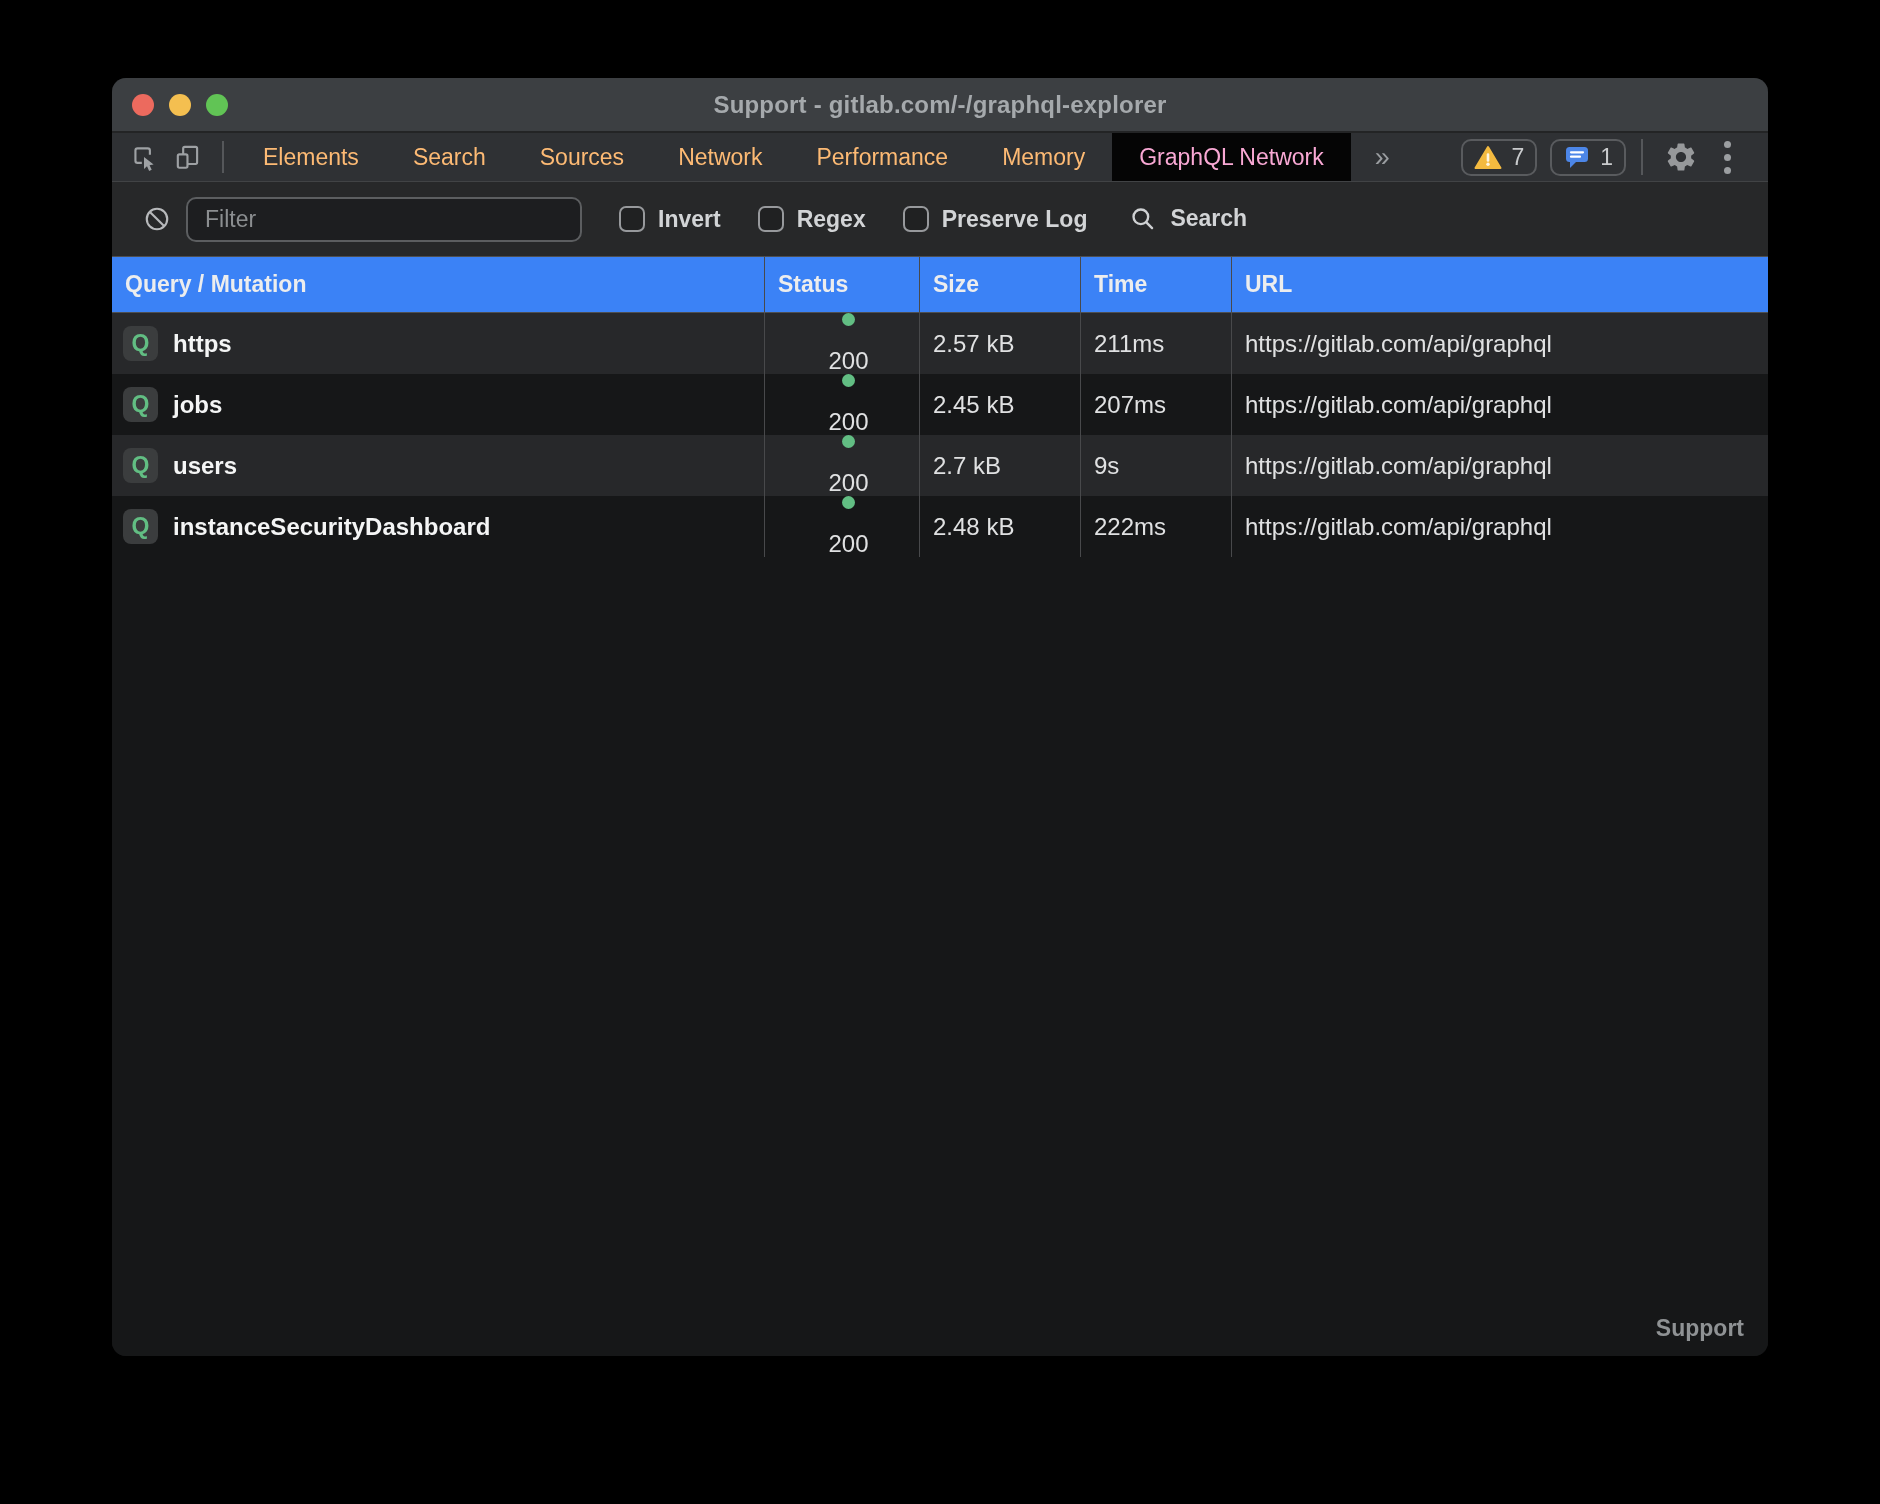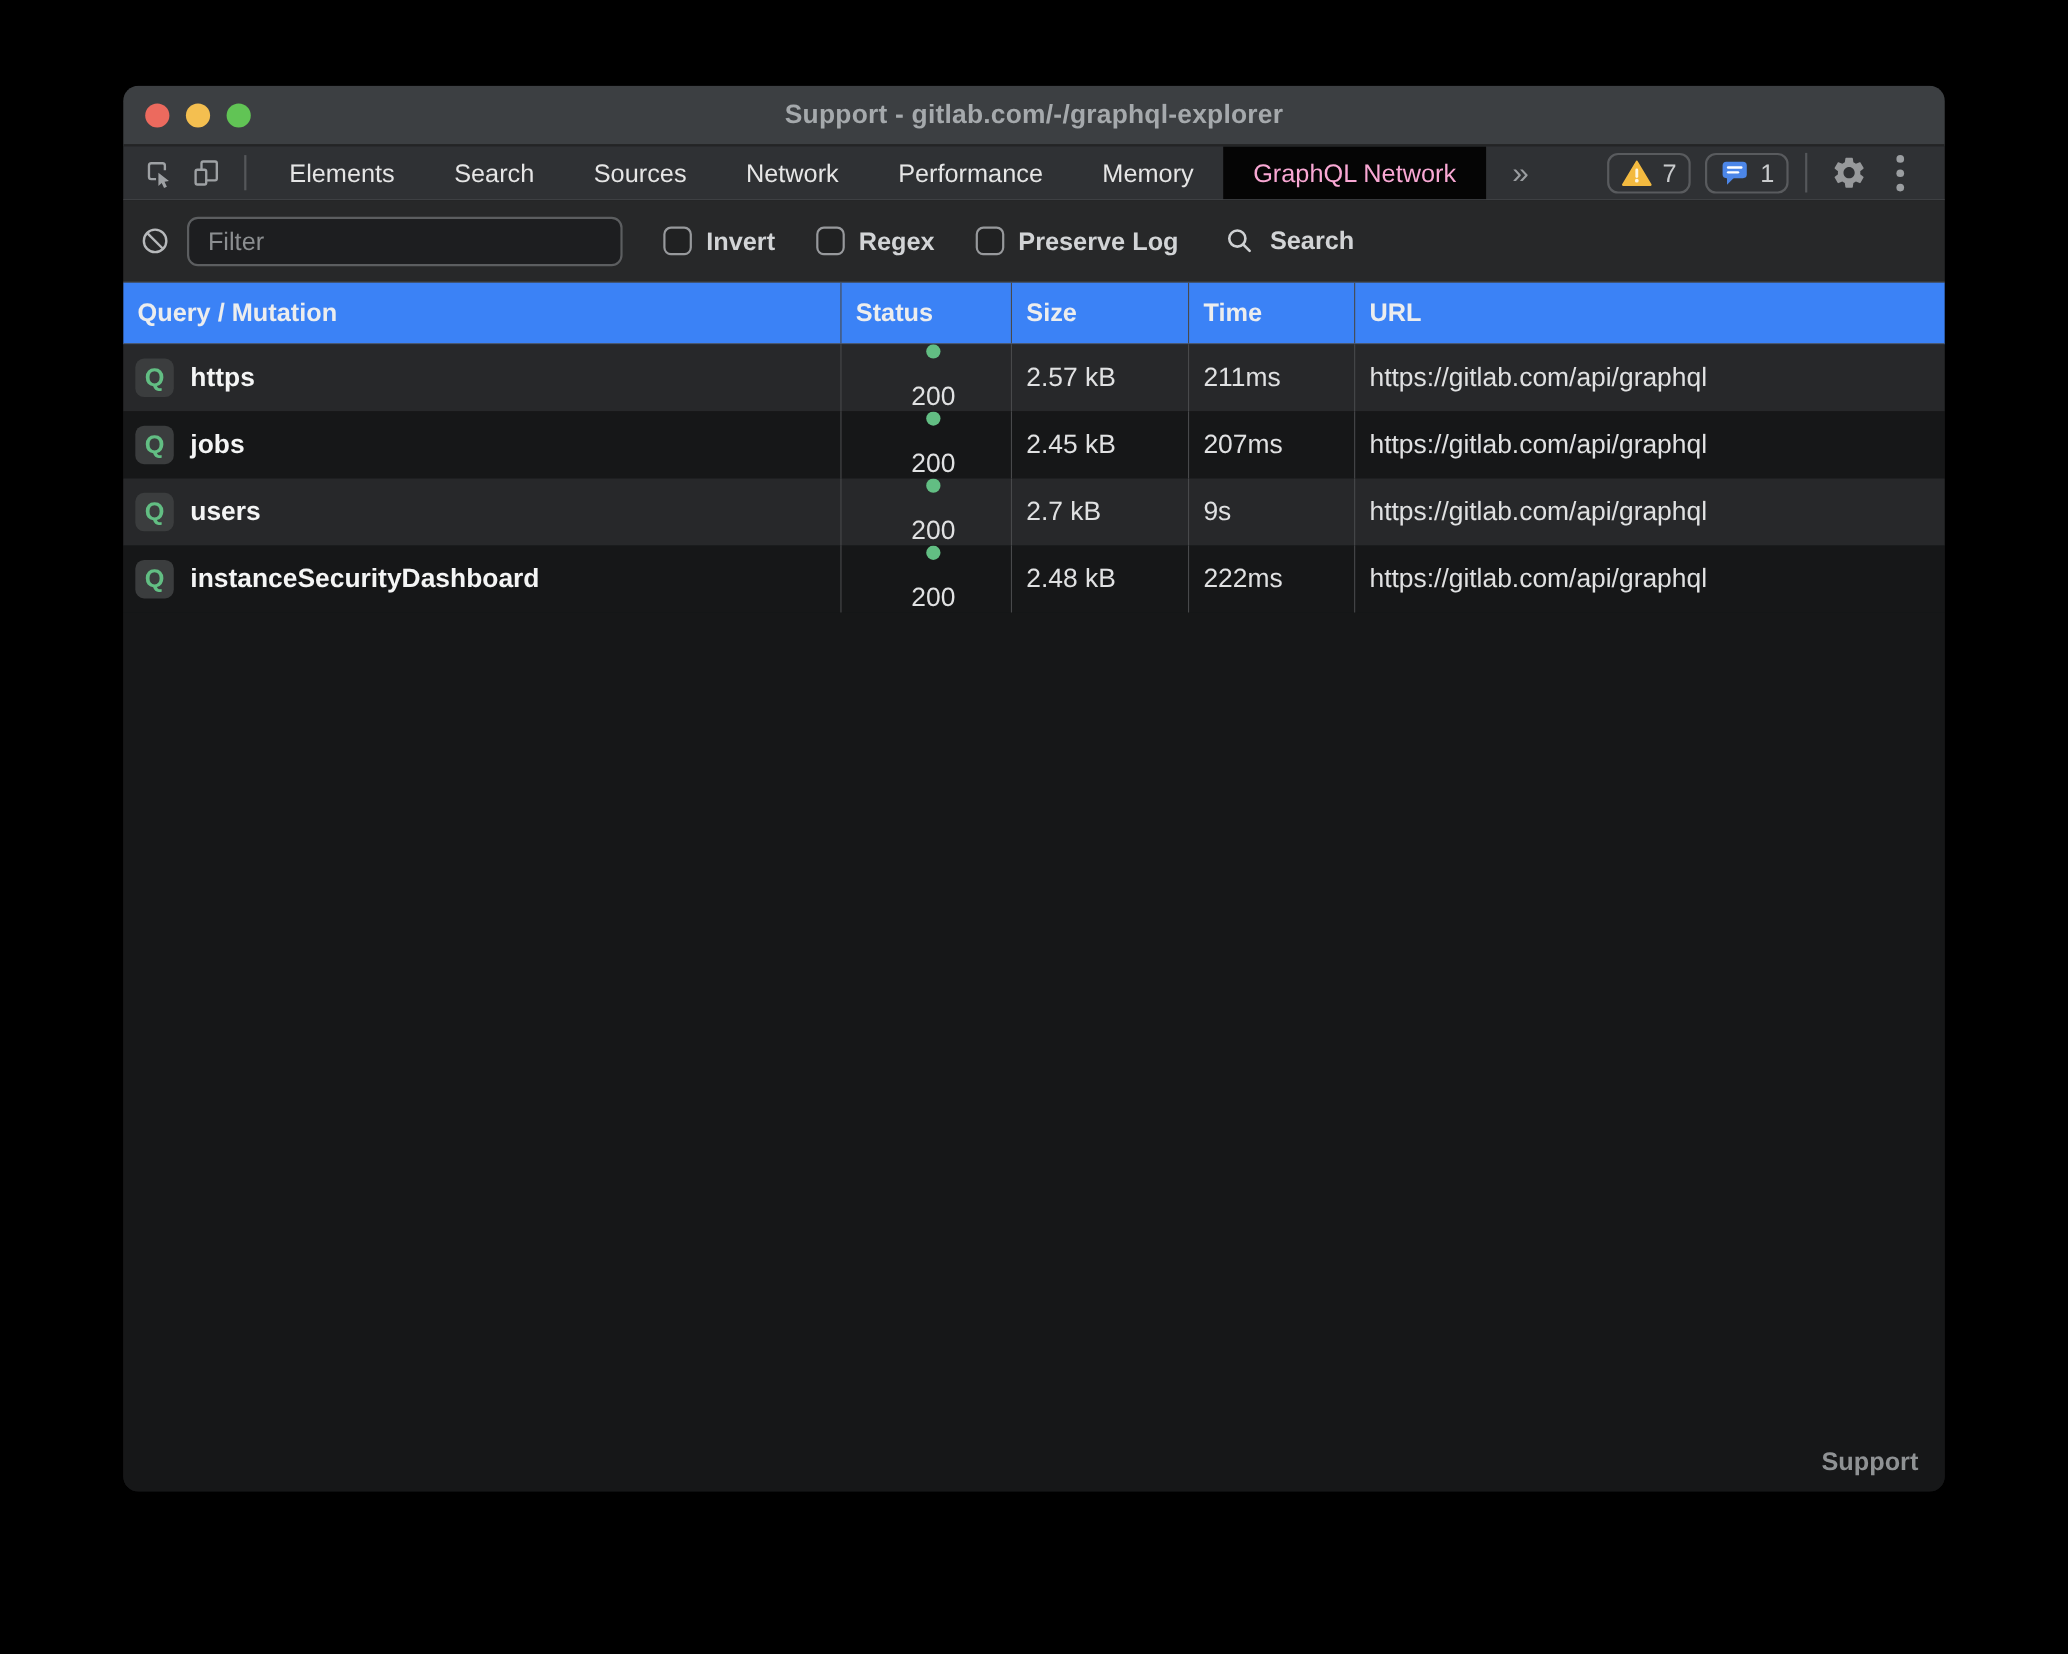--- a/index.html
+++ b/index.html
@@ -37,42 +37,42 @@
   
   .tabbar {
     flex: none; height: 49px;
     background: #2f3134;
     border-bottom: 1px solid #414345;
     display: flex; align-items: stretch;
   }
   .tool-btn { width: 44px; display: flex; align-items: center; justify-content: center; }
   .tool-btn:first-child { margin-left: 10px; }
   .vsep { width: 2px; background: #55575a; margin: 8px 12px; }
-  .tab { display: flex; align-items: center; padding: 0 27px; font-size: 23px; color: #e5e5e5; white-space: nowrap; }
+  .tab { display: flex; align-items: center; padding: 0 27px; font-size: 23px; color: #fdba74; white-space: nowrap; }
   .tab.active { background: #050505; color: #f9a8d4; }
   .tab.more { font-size: 27px; color: #9a9da0; padding: 0 24px; }
   .tabbar-right { margin-left: auto; display: flex; align-items: center; padding-right: 18px; }
   .badge {
     display: flex; align-items: center; gap: 9px;
     height: 37px; padding: 0 11px;
     border: 2px solid #595b5e; border-radius: 10px;
     color: #c9cbcd; font-size: 23px;
     align-self: center; margin-left: 13px;
   }
   .vsep2 { width: 2px; height: 36px; background: #55575a; margin: 0 15px; align-self: center; }
   .icon-btn { width: 46px; height: 46px; display: flex; align-items: center; justify-content: center; align-self: center; }
   .kebab { display: flex; flex-direction: column; gap: 6px; }
   .kebab span { width: 7px; height: 7px; border-radius: 50%; background: #9b9ea1; }
 
   
   .toolbar {
     flex: none; height: 75px;
     background: #272829;
     border-bottom: 1px solid #4e4f51;
-    display: flex; align-items: center;
+    display: flex; align-items: center; padding-left: 16px;
   }
   .block-btn { margin: 0 15px; display: flex; align-items: center; }
   .filter-input {
     width: 396px; height: 45px;
     background: #1d1e20;
     border: 2px solid #5c5e60; border-radius: 10px;
     color: #e0e1e2; font-size: 23px;
     padding: 0 17px; outline: none;
     font-family: "Liberation Sans", sans-serif;
   }

